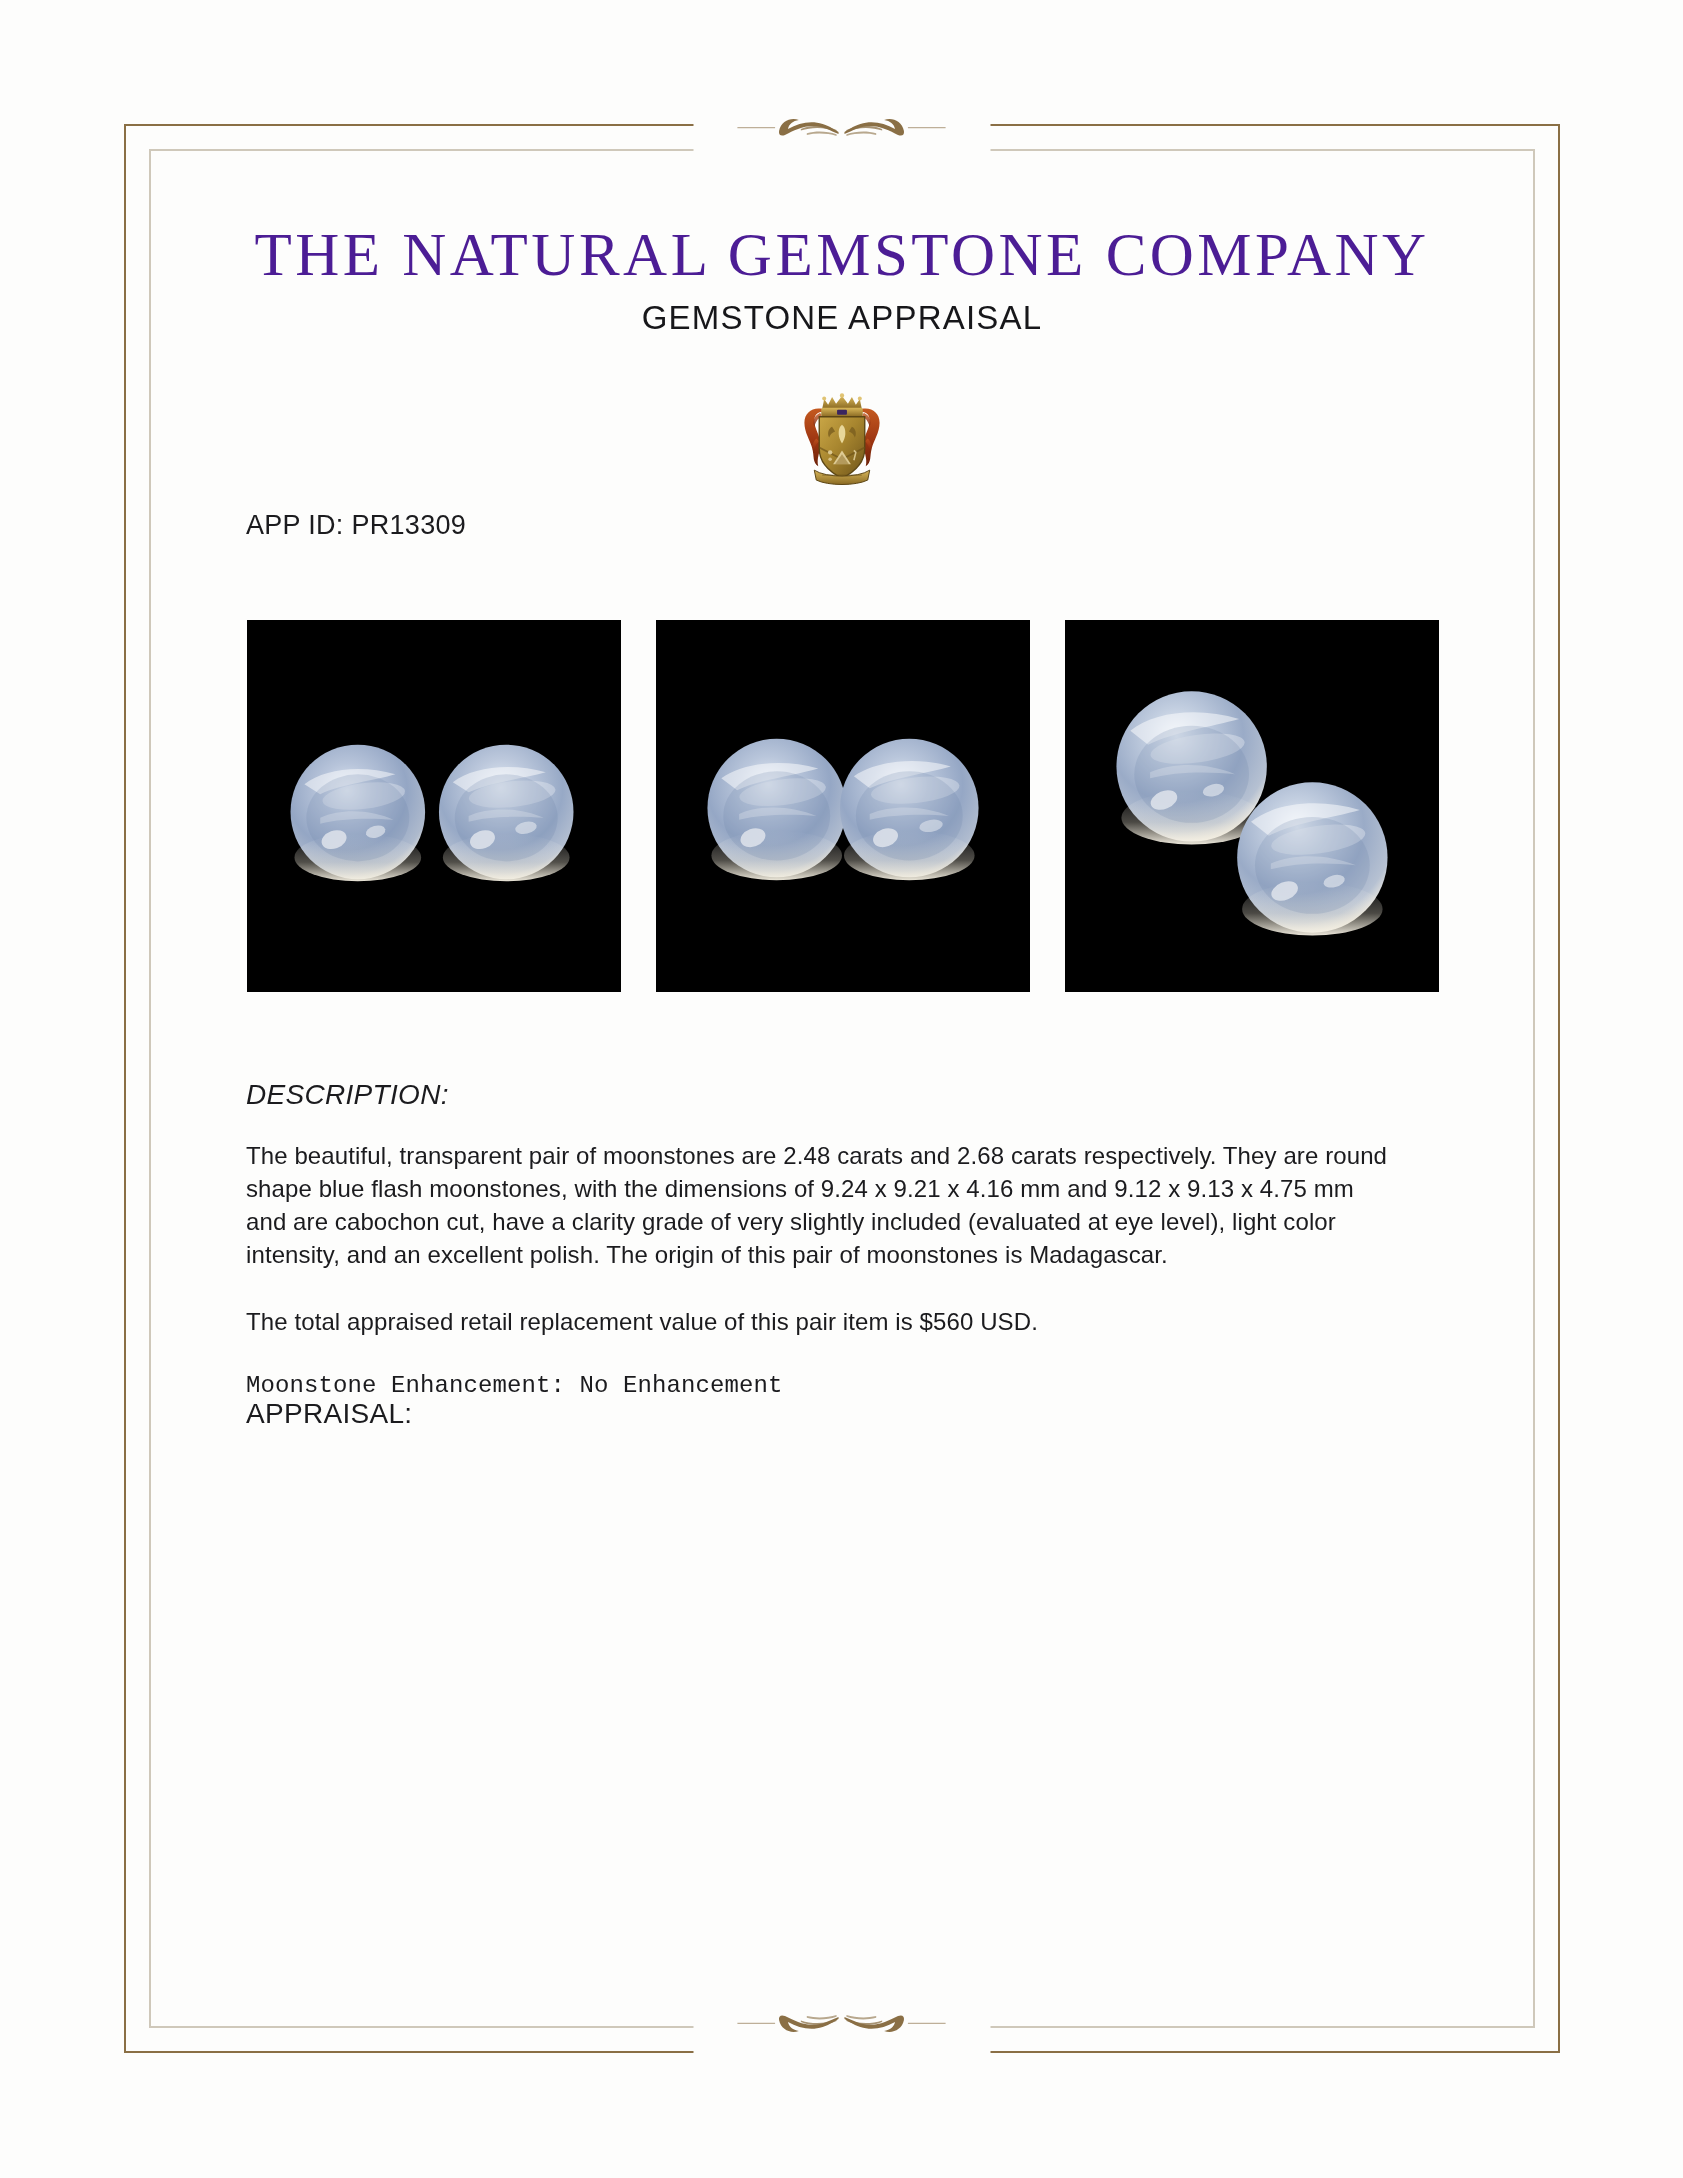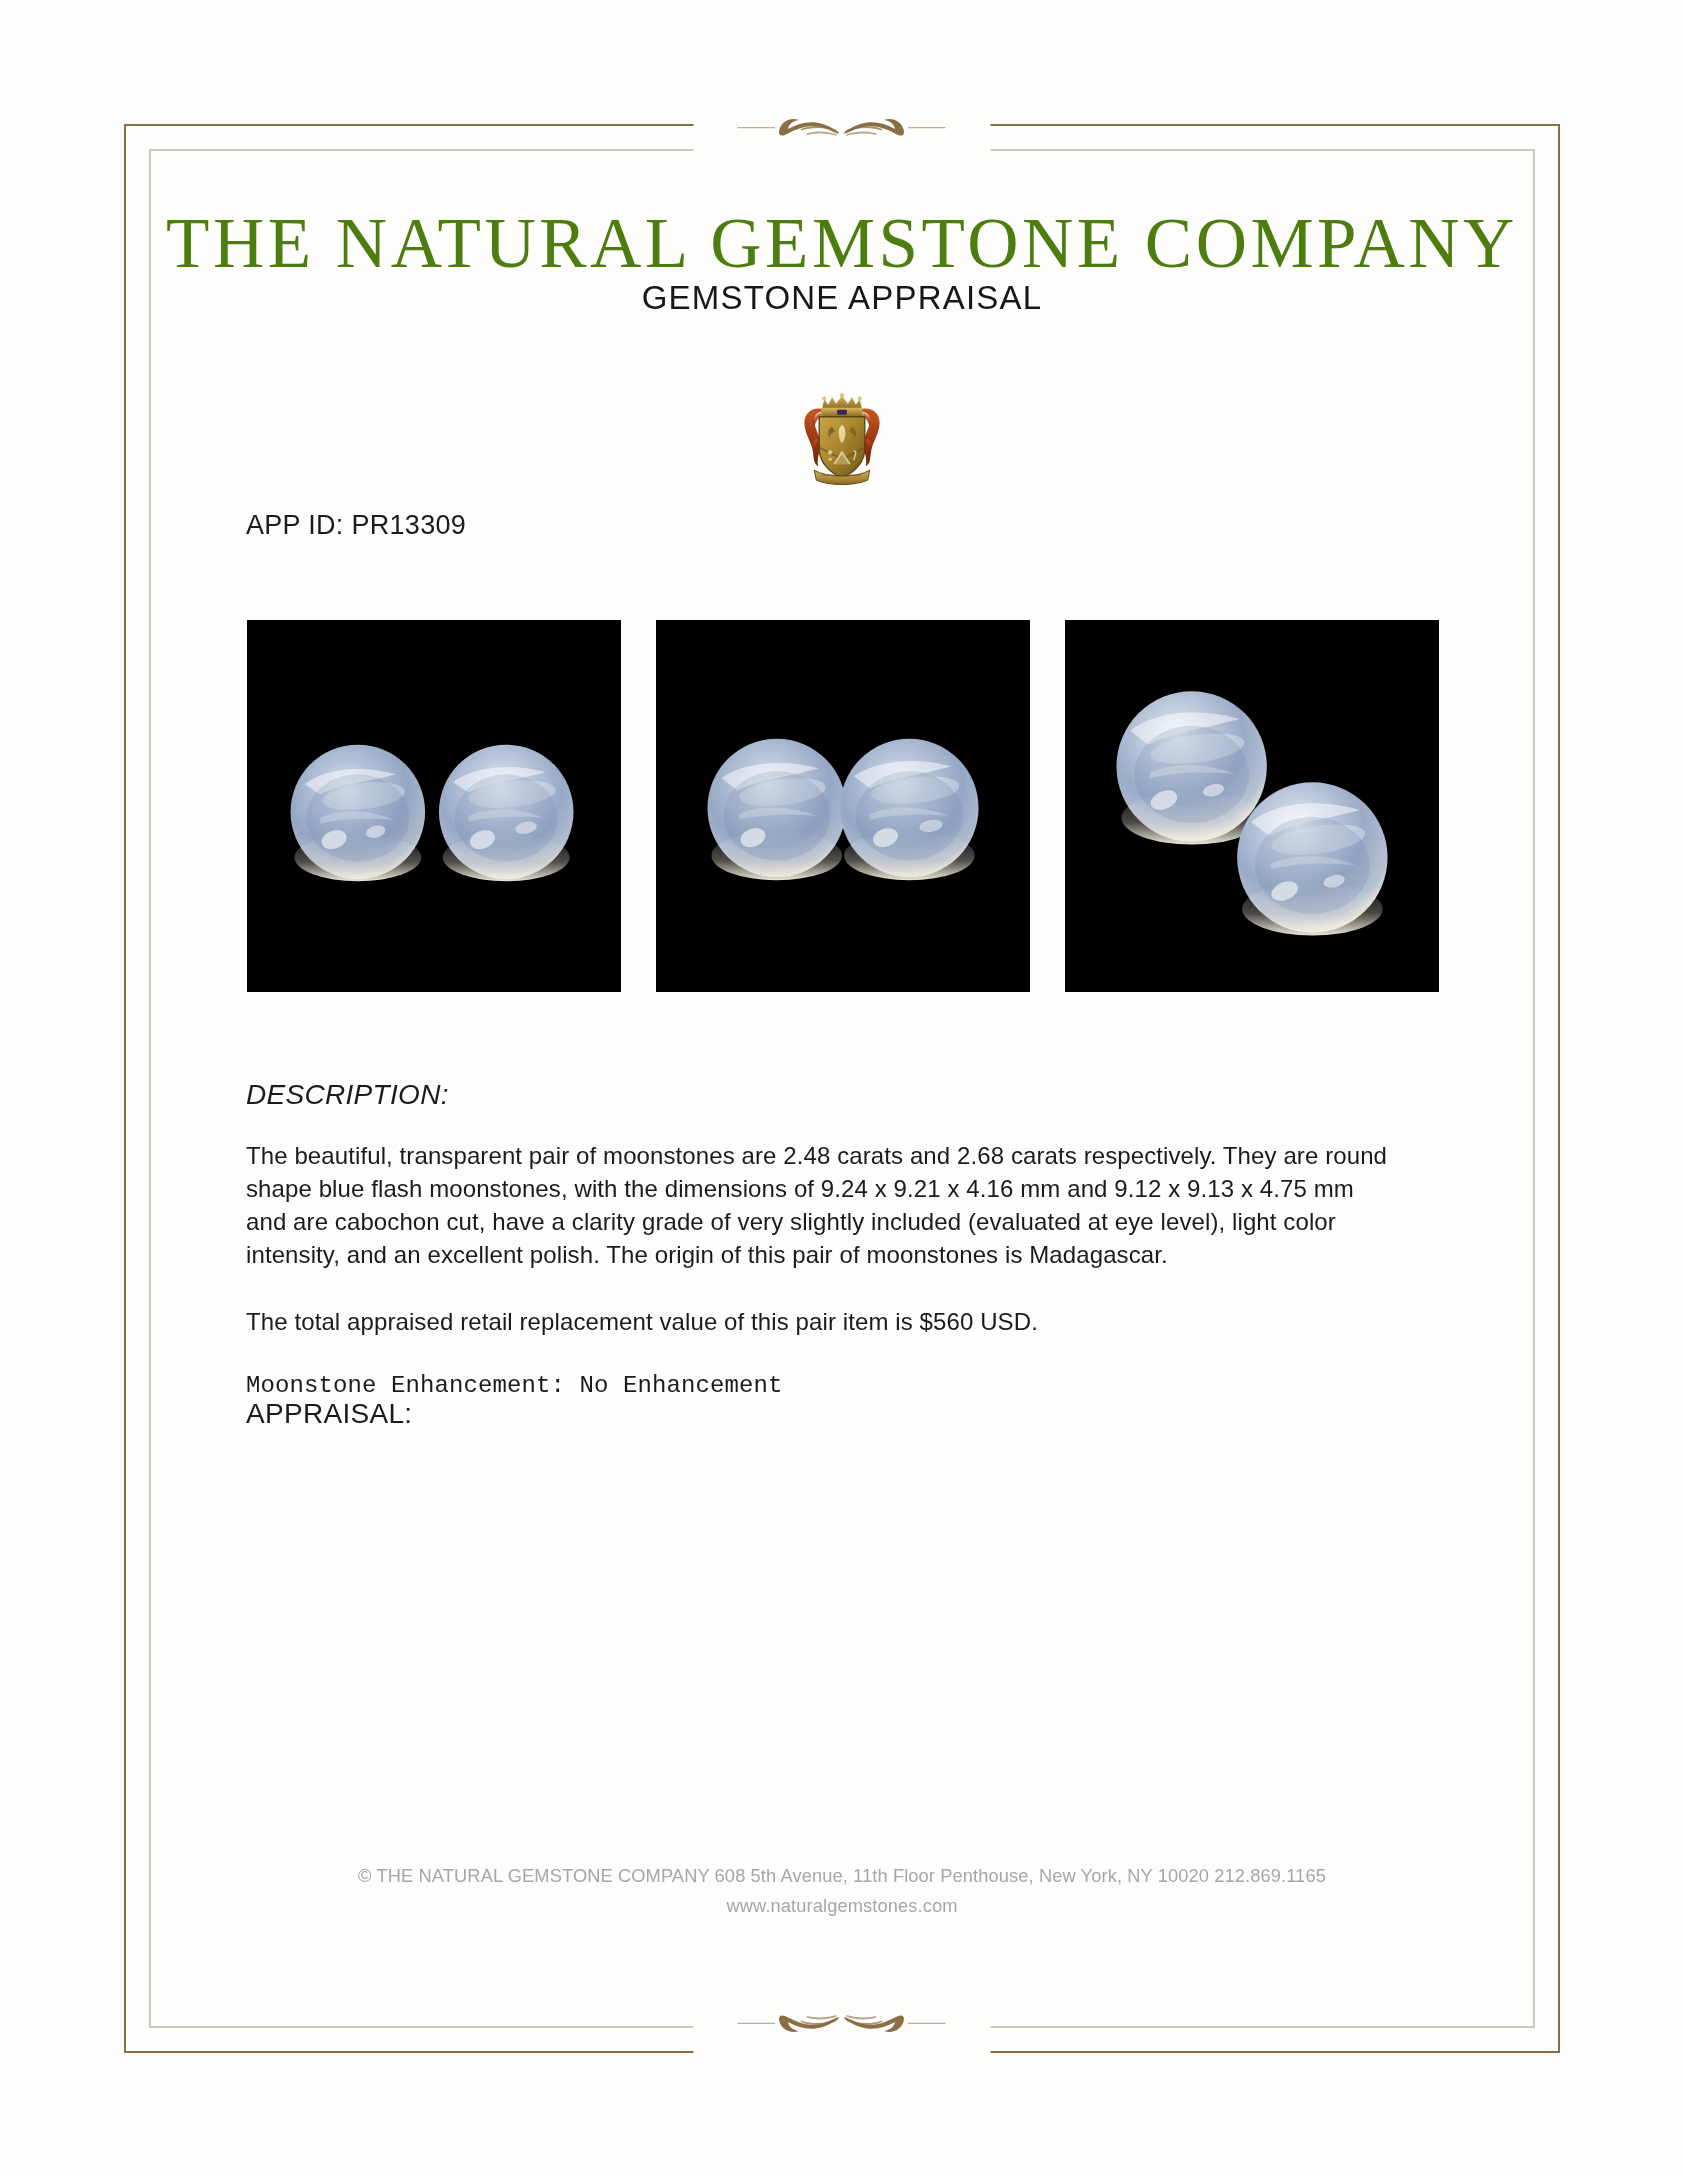--- a/index.html
+++ b/index.html
@@ -57,26 +57,26 @@
 
   
   #header {
     position: absolute;
     left: 149px; top: 208px;
     width: 1386px;
     text-align: center;
   }
   #company-title {
     font-family: "Liberation Serif", serif;
-    font-size: 71px;
+    font-size: 61px;
     font-weight: 400;
     letter-spacing: 3.5px;
-    color: #4d7c0f;
+    color: #4c1d95;
     line-height: 1;
-    margin: 0;
+    margin: 16px;
     white-space: nowrap;
   }
   #doc-subtitle {
     margin: 2px 0 0 0;
     font-family: "Liberation Sans", sans-serif;
     font-size: 33px;
     font-weight: 300;
     letter-spacing: 1.2px;
     color: #17171a;
     line-height: 1;
@@ -420,19 +420,15 @@
     </div>
   </div>
 
   <div class="section-head" id="description-head">DESCRIPTION:</div>
   <div class="body-text" id="description-body">The beautiful, transparent pair of moonstones are 2.48 carats and 2.68 carats respectively. They are round shape blue flash moonstones, with the dimensions of 9.24 x 9.21 x 4.16 mm and 9.12 x 9.13 x 4.75 mm and are cabochon cut, have a clarity grade of very slightly included (evaluated at eye level), light color intensity, and an excellent polish. The origin of this pair of moonstones is Madagascar.</div>
   <div class="body-text" id="description-value">The total appraised retail replacement value of this pair item is $560 USD.</div>
 
   <div class="section-head" id="comments-head">APPRAISAL:</div>
   <div class="body-text" id="comments-line-1">Moonstone Enhancement: No Enhancement</div>
 
-  <div id="footer">
-    <div>© THE NATURAL GEMSTONE COMPANY  608 5th Avenue, 11th Floor Penthouse, New York, NY  10020   212.869.1165</div>
-    <div>www.naturalgemstones.com</div>
-  </div>
 
 </div>
 
 
 </body></html>

